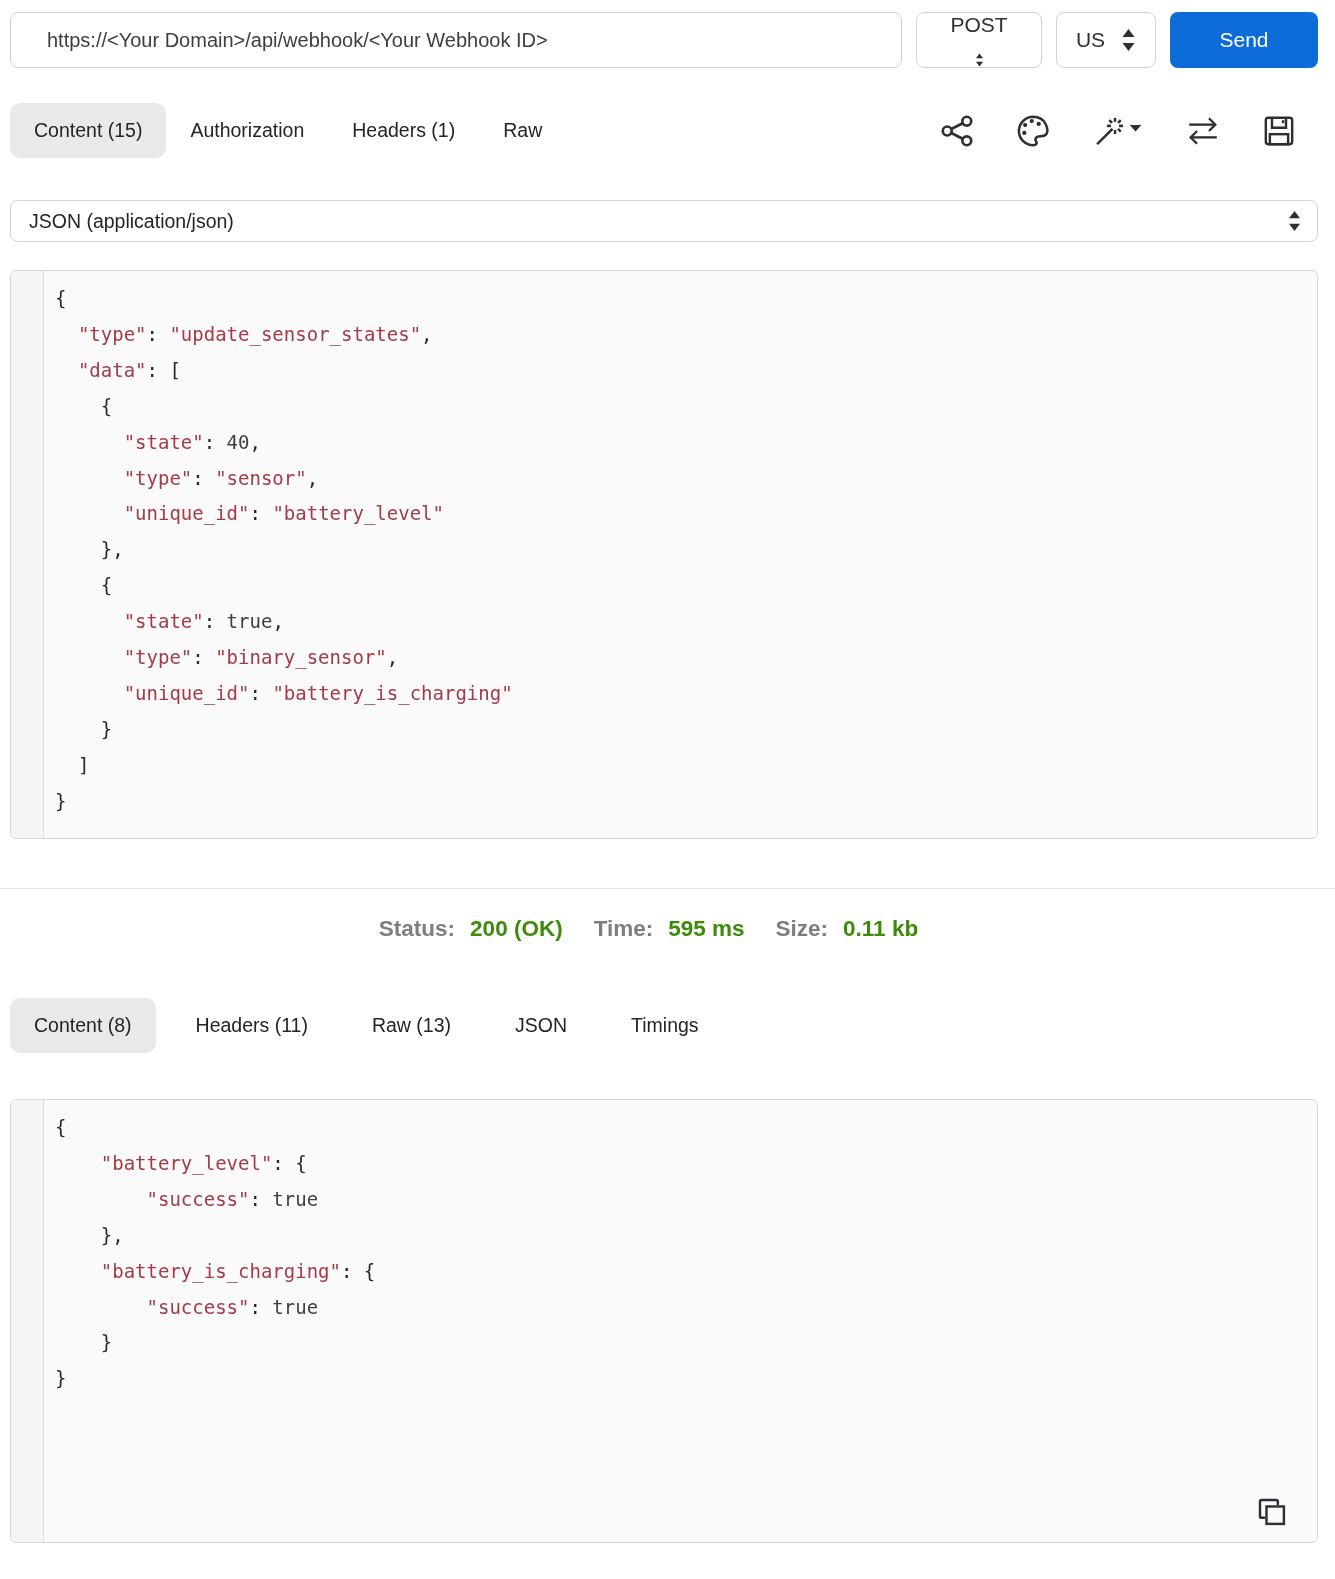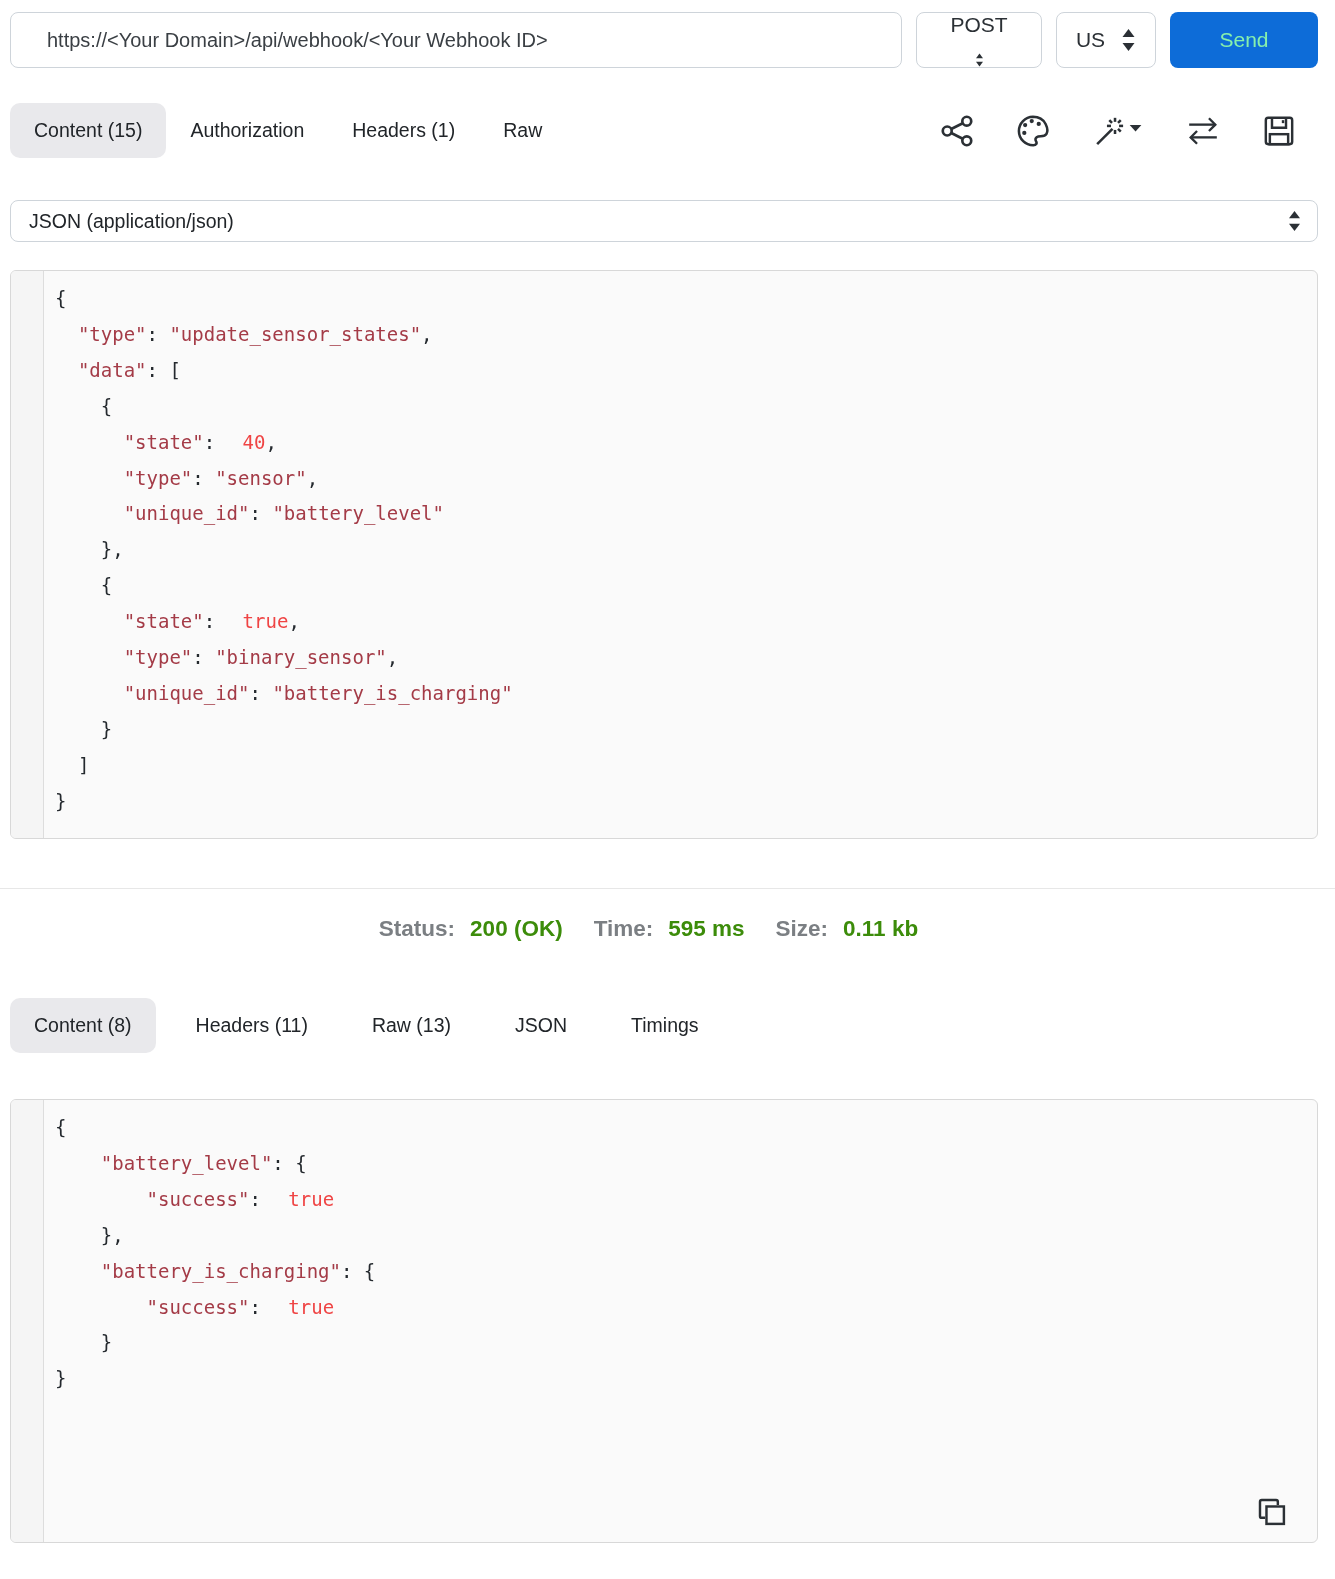--- a/index.html
+++ b/index.html
@@ -17,21 +17,21 @@
   }
   .select-box {
     border: 1px solid #ced4da; border-radius: 8px; background: #fff;
     display: flex; align-items: center; justify-content: center; gap: 16px;
     font-size: 21px; color: #2b3035; cursor: pointer;
   }
   .select-method { width: 126px; flex-direction: column; }
   .select-region { width: 100px; text-align: right; }
   .updown { width: 15px; height: 24px; }
   .send-btn {
-    width: 148px; background: #0d6cd8; color: #86efac; border: none;
+    width: 148px; background: #0d6cd8; color: #ffffff; border: none;
     border-radius: 8px; font-size: 21px; cursor: pointer;
     font-family: "Liberation Sans", sans-serif;
   }
 
   
   .tabs-row { display: flex; align-items: center; margin-top: 35px; }
   .tabs-row2 { margin-top: 56px; gap: 16px; }
   .tab {
     font-size: 19.5px; padding: 16px 24px; border-radius: 10px;
     color: #212529; cursor: pointer; white-space: nowrap;
@@ -58,21 +58,21 @@
   .panel-request { height: 569px; }
   .panel-response { margin-top: 46px; height: 444px; }
   .gutter { width: 33px; background: #f5f5f5; border-right: 1px solid #ddd; flex-shrink: 0; }
   .code {
     font-family: "DejaVu Sans Mono", monospace; font-size: 19px; line-height: 35.9px;
     padding: 10px 0 0 11px; white-space: pre; color: #24292e;
   }
   .tok-p { color: #24292e; }
   .tok-k { color: #a43b47; }
   .tok-s { color: #a43b47; }
-  .tok-n { color: #ef4444; margin-left: 16px; }
+  .tok-n { color: #404040; }
 
   .copy-btn { position: absolute; right: 28px; bottom: 13px; width: 34px; height: 34px; cursor: pointer; }
   .copy-btn svg { width: 100%; height: 100%; }
 
   
   .section-divider { border: none; border-top: 1px solid #e7e7e7; margin: 49px -17px 0 -10px; }
   .status-row { margin-top: 27px; font-size: 22.5px; font-weight: 700; display: flex; align-items: center; justify-content: center; }
   .st-label { color: #7b7f83; }
   .st-value { color: #3c8c0a; margin-left: 15px; margin-right: 31px; }
 </style>

